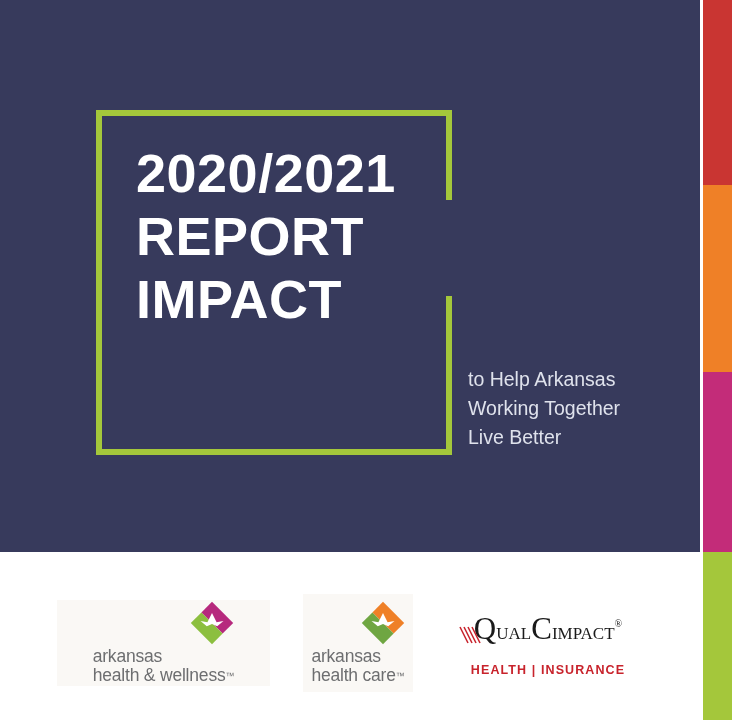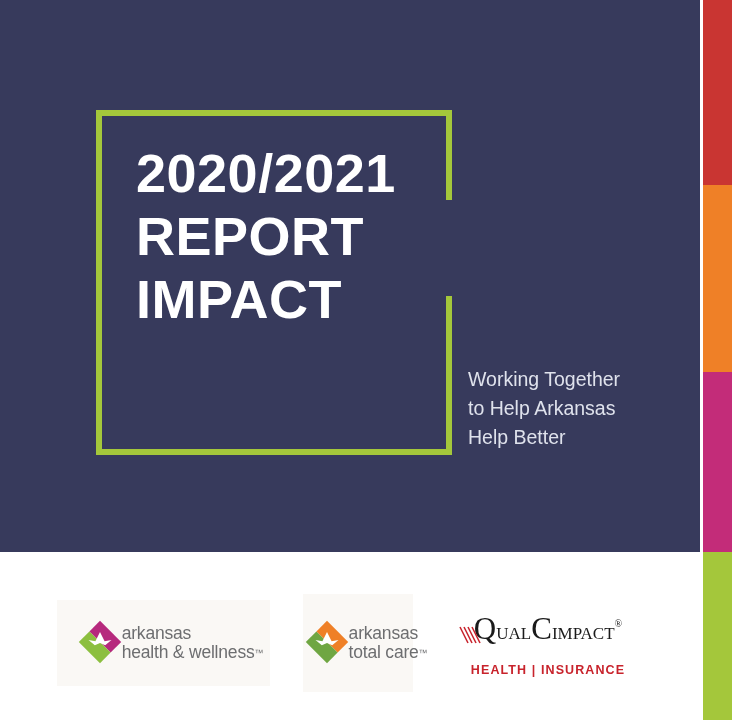--- a/index.html
+++ b/index.html
@@ -132,21 +132,22 @@
     font-weight: normal;
     text-align: left;
     letter-spacing: -0.2px;
   }
   .logo-words .lw-line { display: block; white-space: nowrap; }
   .logo-words .tm { font-size: 9px; vertical-align: 2px; }
 
   #card-ahw .stack,
   #card-atc .stack {
     display: flex;
-    align-items: center;
+    flex-direction: column;
+    align-items: flex-end;
   }
   #card-ahw .diamond-wrap { margin-left: 14px; }
   #card-atc .diamond-wrap { margin-left: 16px; }
 
   
   #qc-mark {
     position: relative;
     text-align: center;
     width: 100%;
   }
@@ -189,23 +190,23 @@
     <div id="title-frame"></div>
     <div id="frame-notch"></div>
 
     <div id="headline">
       <span class="hl-line">2020/2021</span>
       <span class="hl-line">REPORT</span>
       <span class="hl-line">IMPACT</span>
     </div>
 
     <div id="tagline">
+      <span class="tg-line">to Help Arkansas</span>
       <span class="tg-line">Working Together</span>
-      <span class="tg-line">to Help Arkansas</span>
-      <span class="tg-line">Help Better</span>
+      <span class="tg-line">Live Better</span>
     </div>
   </div>
 
   <div class="colorbar" id="bar-red"></div>
   <div class="colorbar" id="bar-orange"></div>
   <div class="colorbar" id="bar-magenta"></div>
   <div class="colorbar" id="bar-green"></div>
 
   <div id="logo-band">
 
@@ -233,21 +234,21 @@
           <svg width="44" height="44" viewBox="0 0 44 44" aria-hidden="true">
             <g transform="translate(22,22) rotate(45) translate(-15,-15)">
               <rect x="0" y="0" width="30" height="15" fill="#ef8027"></rect>
               <rect x="0" y="15" width="30" height="15" fill="#6fa642"></rect>
             </g>
             <path d="M22 12 L26.6 21.3 L33.5 20.0 L27.2 25.3 L22 23.0 L16.8 25.3 L10.5 20.0 L17.4 21.3 Z" fill="#ffffff"></path>
           </svg>
         </div>
         <div class="logo-words">
           <span class="lw-line">arkansas</span>
-          <span class="lw-line"><span>total care</span><span class="tm">™</span></span>
+          <span class="lw-line"><span>health care</span><span class="tm">™</span></span>
         </div>
       </div>
     </div>
 
     <div class="logo-card" id="card-qc">
       <div id="qc-mark">
         <svg id="qc-slashes" viewBox="0 0 26 20" aria-hidden="true">
           <g stroke="#c8232c" stroke-width="1.6">
             <line x1="2" y1="2" x2="10" y2="18"></line>
             <line x1="6" y1="2" x2="14" y2="18"></line>

